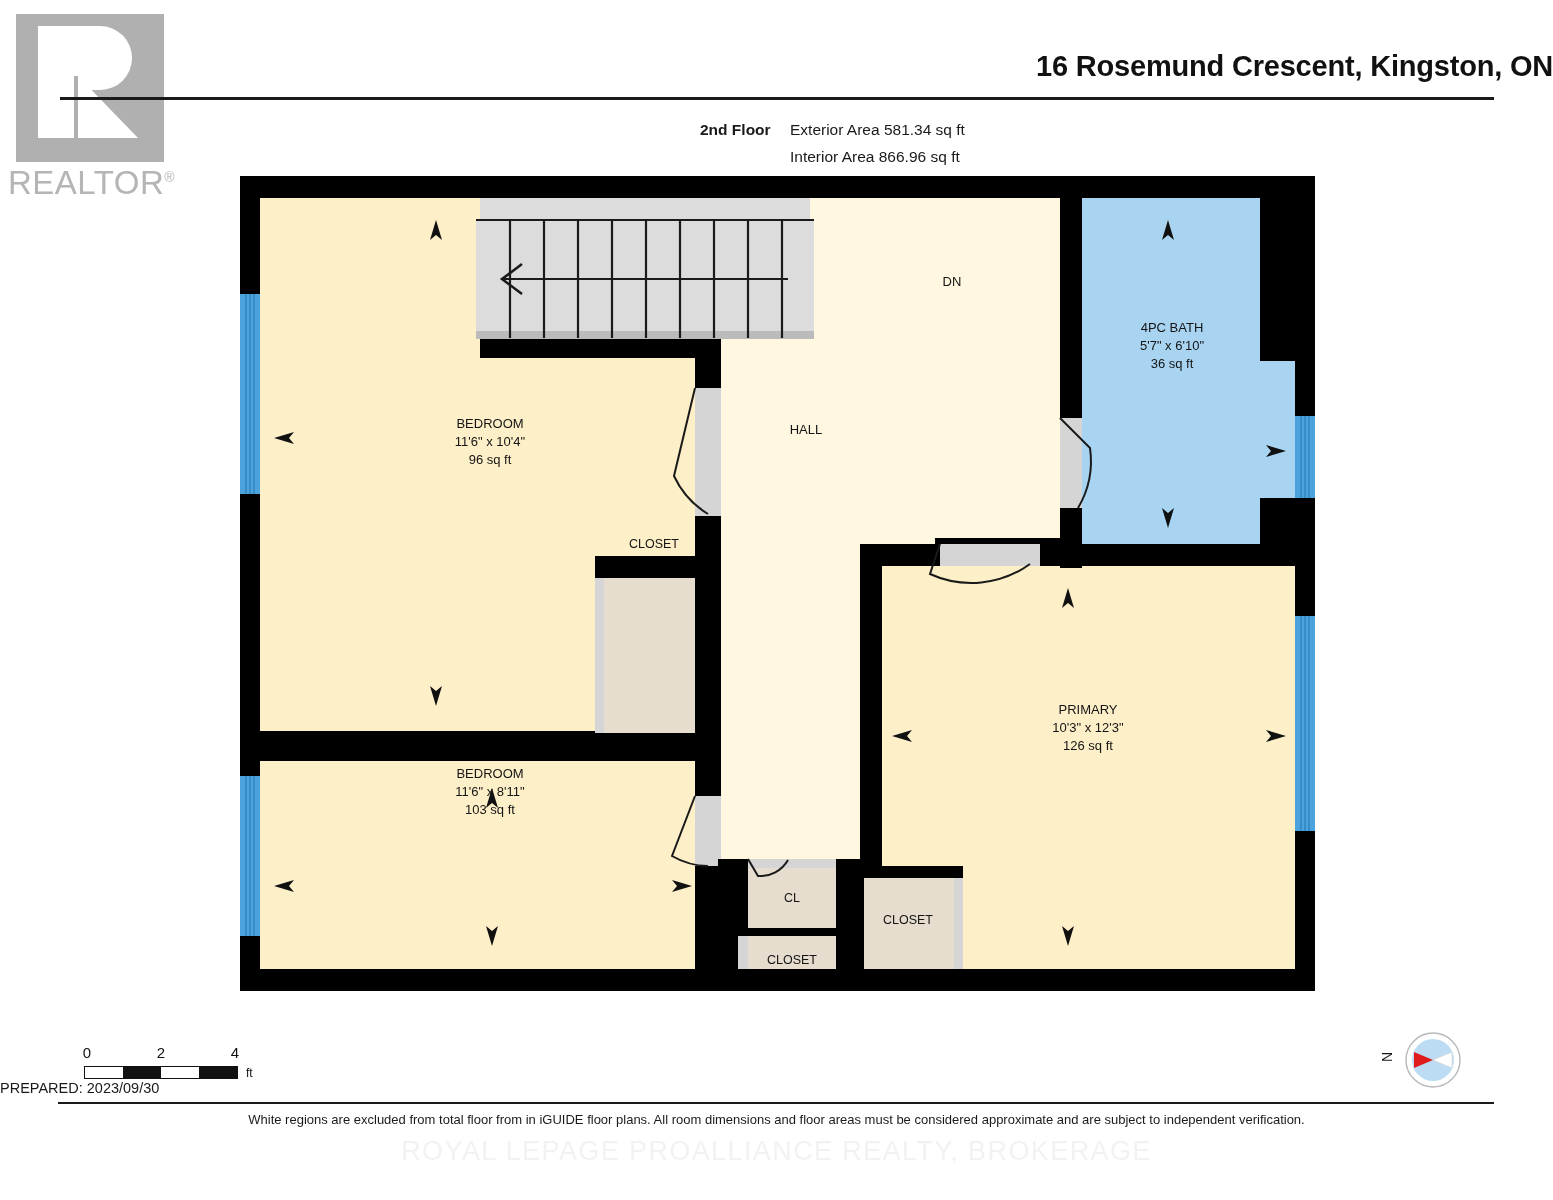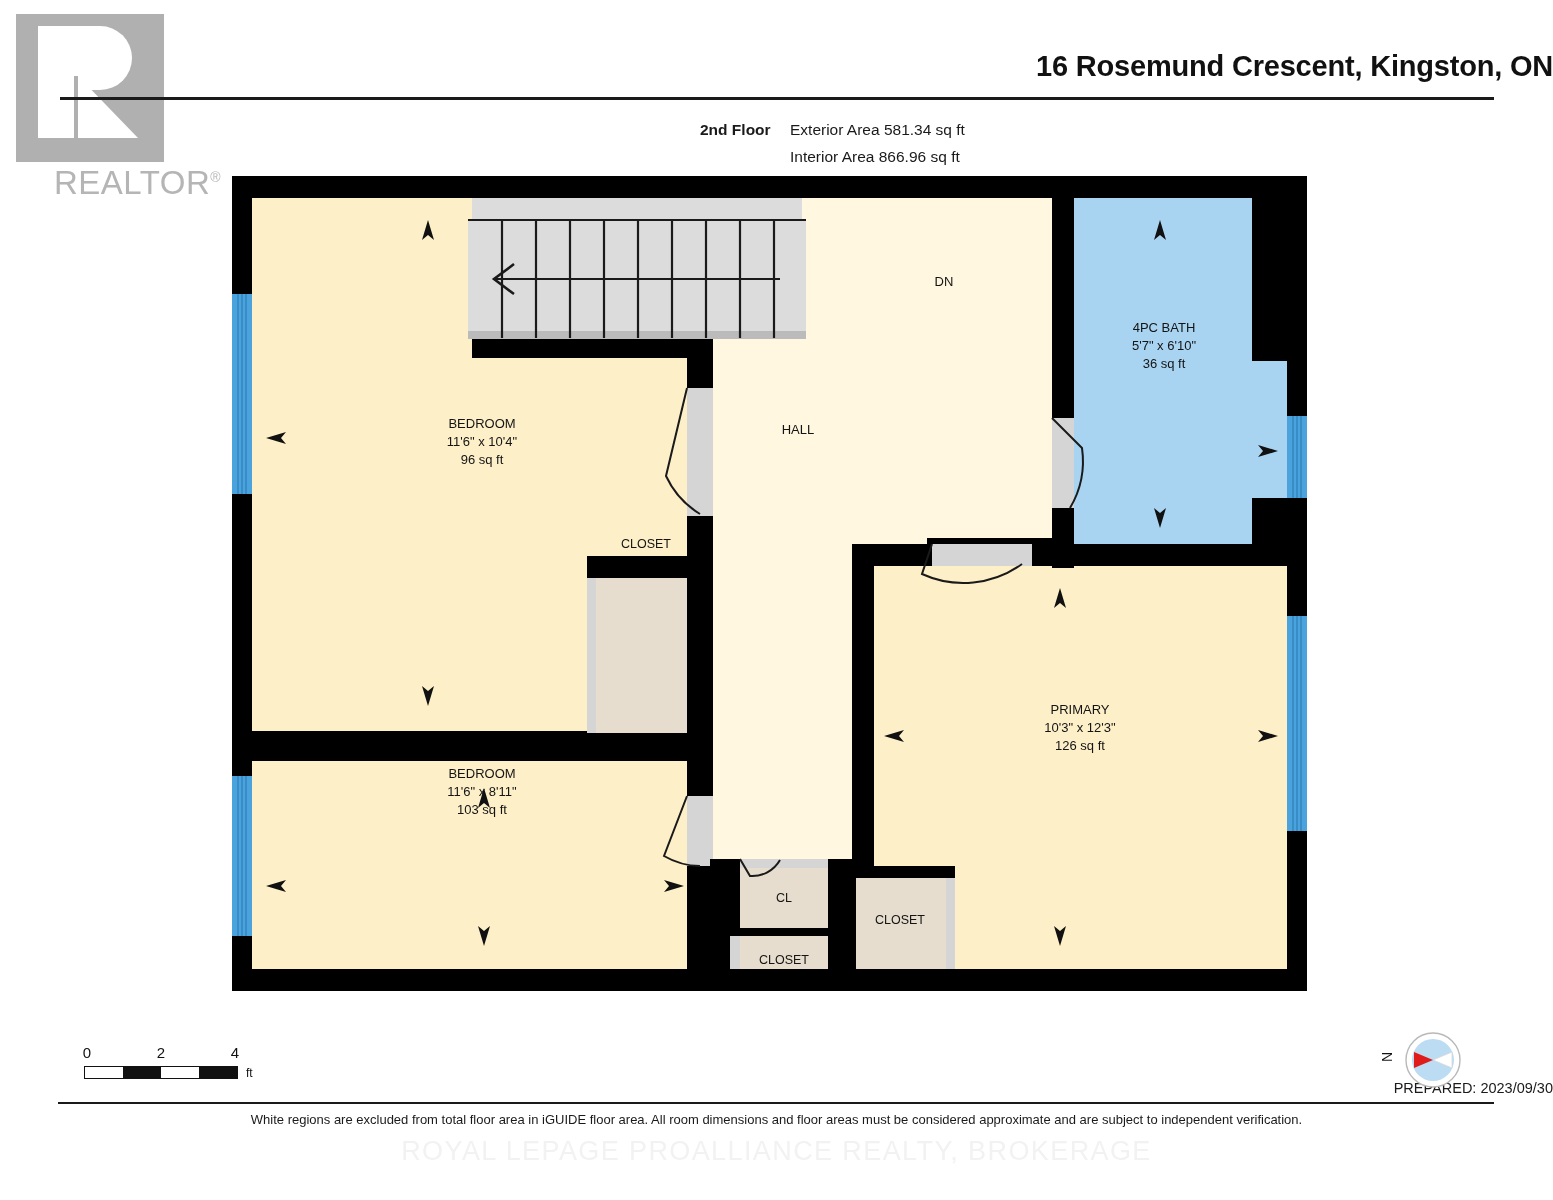--- a/index.html
+++ b/index.html
@@ -34,21 +34,20 @@
   }
   #realtor-word {
     position: absolute;
     left: 0; top: 150px;
     width: 178px;
     font-size: 33px;
     letter-spacing: 0.5px;
     color: #b5b5b5;
     font-family: "Liberation Sans", sans-serif;
     white-space: nowrap;
-    margin-left: 46px;
   }
   #realtor-word sup { font-size: 14px; vertical-align: super; }
 
   
   #title {
     position: absolute;
     left: 0; top: 50px;
     width: 1553px;
     text-align: right;
     font-size: 29px;
@@ -73,21 +72,21 @@
   #floor-info .flabel {
     display: inline-block;
     width: 90px;
     font-weight: bold;
   }
   #floor-info .fval { display: inline-block; }
 
   
   #plan {
     position: absolute;
-    left: 232px; top: 176px;
+    left: 240px; top: 176px;
     width: 1204px; height: 815px;
   }
   #plan svg { display: block; }
 
   .rlabel {
     font-family: "Liberation Sans", sans-serif;
     font-size: 13px;
     fill: #141414;
     text-anchor: middle;
   }
@@ -114,21 +113,21 @@
     position: absolute;
     left: 162px; top: 22px;
     font-size: 12px; color: #111;
   }
 
   
   #prepared {
     position: absolute;
     left: 0; top: 1080px;
     width: 1553px;
-    text-align: right;
+    text-align: left;
     font-size: 14.5px;
     color: #1a1a1a;
   }
 
   
   #compass {
     position: absolute;
     left: 1404px; top: 1031px;
     width: 58px; height: 58px;
   }
@@ -551,16 +550,16 @@
     <svg width="58" height="58" viewBox="0 0 58 58" xmlns="http://www.w3.org/2000/svg">
       <circle cx="29" cy="29" r="27" fill="#ffffff" stroke="#b9b9b9" stroke-width="1.4"></circle>
       <circle cx="29" cy="29" r="21" fill="#BBDCF2"></circle>
       <path d="M29 29 L48 21 L48 37 Z" fill="#ffffff" stroke="#d8d8d8" stroke-width="0.8"></path>
       <path d="M29 29 L10 21 L10 37 Z" fill="#E01B1B"></path>
     </svg>
     <div id="compass-n">N</div>
   </div>
 
   <div id="footer-rule"></div>
-  <div id="disclaimer">White regions are excluded from total floor area in iGUIDE floor area. All room dimensions and floor areas must be considered approximate and are subject to independent verification.</div>
+  <div id="disclaimer">White regions are excluded from total floor from in iGUIDE floor plans. All room dimensions and floor areas must be considered approximate and are subject to independent verification.</div>
   <div id="watermark">ROYAL LEPAGE PROALLIANCE REALTY, BROKERAGE</div>
 
 </div>
 
 </body></html>

